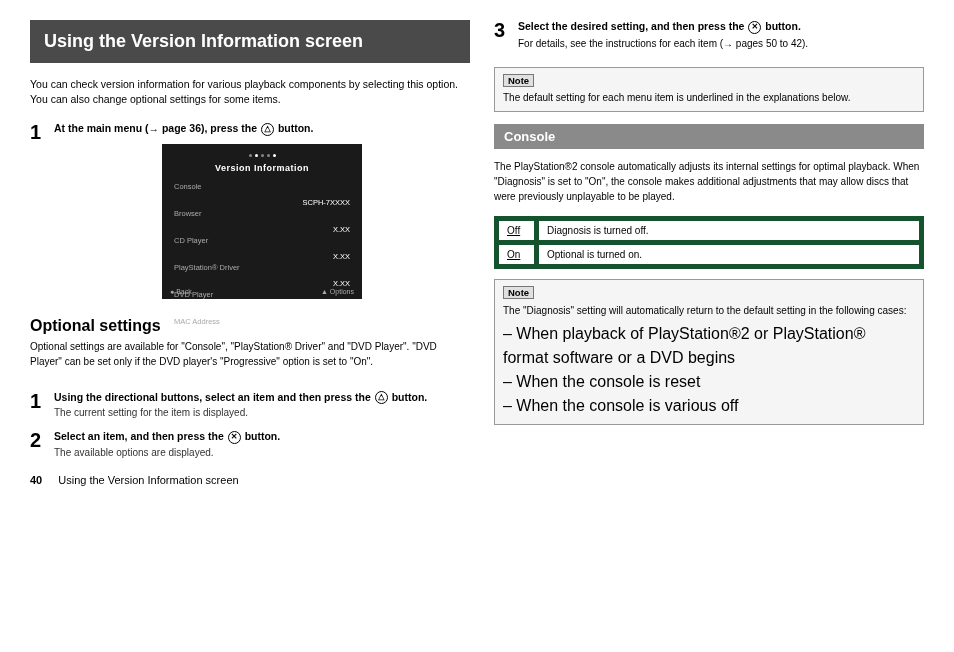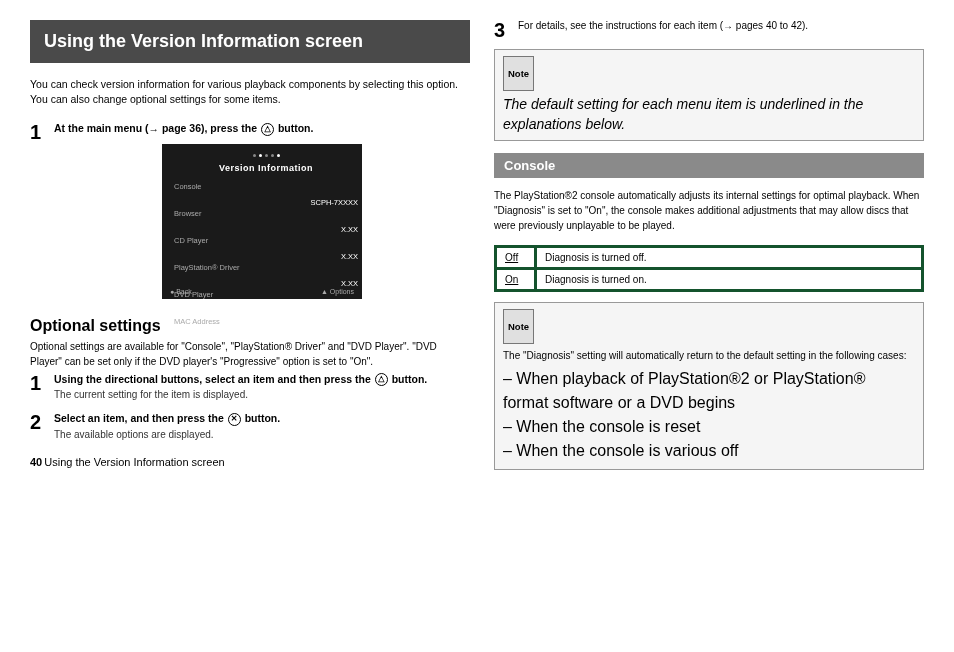--- a/index.html
+++ b/index.html
@@ -84,21 +84,21 @@
       height: 155px;
       display: flex;
       align-items: center;
       justify-content: center;
       position: relative;
     }
     .screenshot-inner {
       width: 100%;
       height: 100%;
       position: relative;
-      padding: 10px 0 20px 8px;
+      padding: 10px 8px 20px 8px;
     }
     .screenshot-title {
       text-align: center;
       color: #fff;
       font-size: 9px;
       font-weight: bold;
       margin-bottom: 8px;
       letter-spacing: 0.5px;
     }
     .screenshot-table {
@@ -142,21 +142,21 @@
     }
     .dot.bright { background: #fff; }
     .section-heading {
       font-size: 16px;
       font-weight: bold;
       margin: 10px 0 4px 0;
     }
     .optional-text {
       font-size: 10px;
       line-height: 1.5;
-      margin-bottom: 4px;
+      margin-bottom: 22px;
     }
     .page-num {
       font-weight: bold;
     }
     
     .right-col {
       flex: 1;
     }
     .step3-heading {
       font-size: 10.5px;
@@ -171,28 +171,27 @@
       border: 1px solid #999;
       padding: 6px 8px;
       margin-bottom: 12px;
       background: #f5f5f5;
     }
     .note-label {
       font-size: 9.5px;
       font-weight: bold;
       border: 1px solid #777;
       display: inline-block;
-      padding: 11px 4px;
+      padding: 0 4px;
       margin-bottom: 4px;
       background: #e0e0e0;
     }
     .note-text {
-      font-size: 14px;
+      font-size: 10px;
       line-height: 1.4;
-      font-style: italic;
     }
     .console-title-bar {
       background: #8a8a8a;
       color: #fff;
       font-size: 13px;
       font-weight: bold;
       padding: 5px 10px;
       margin-bottom: 10px;
     }
     .console-intro {
@@ -205,21 +204,21 @@
       font-weight: bold;
       margin-bottom: 6px;
     }
     .diag-table {
       width: 100%;
       border-collapse: collapse;
       margin-bottom: 10px;
       font-size: 10px;
     }
     .diag-table td {
-      border: 3px solid #14532d;
+      border: 5px solid #14532d;
       padding: 4px 8px;
       vertical-align: top;
     }
     .diag-table td:first-child {
       width: 40px;
       font-weight: normal;
       text-decoration: underline;
     }
     .note2-box {
       border: 1px solid #999;
@@ -238,21 +237,21 @@
       content: "– ";
     }
     .note2-list li {
       font-size: 16px;
       line-height: 1.5;
     }
     .left-bottom {
       margin-top: 12px;
       display: flex;
       align-items: center;
-      gap: 2px;
+      gap: 16px;
     }
   </style>
 </head>
 <body>
 
 <div class="page">
 
   <div class="left-col">
     <div class="title-box">
       <h1>Using the Version Information screen</h1>
@@ -339,41 +338,44 @@
       <span class="page-num">40</span>
       <span>Using the Version Information screen</span>
     </div>
   </div>
 
   <div class="right-col">
 
     <div class="step" style="margin-bottom:8px;">
       <div class="step-number">3</div>
       <div class="step-content">
-        <div class="step3-sub">For details, see the instructions for each item (→ pages 40 to 42).</div>
+        <div class="step3-heading">
+          <span>Select the desired setting, and then press the </span><span class="circle-btn">✕</span><span> button.</span>
+        </div>
+        <div class="step3-sub">For details, see the instructions for each item (→ pages 50 to 42).</div>
       </div>
     </div>
 
     <div class="note-box">
       <div class="note-label">Note</div>
       <div class="note-text">The default setting for each menu item is underlined in the explanations below.</div>
     </div>
 
     <div class="console-title-bar">Console</div>
     <p class="console-intro">The PlayStation®2 console automatically adjusts its internal settings for optimal playback. When "Diagnosis" is set to "On", the console makes additional adjustments that may allow discs that were previously unplayable to be played.</p>
 
     <table class="diag-table">
       <tbody>
         <tr>
           <td>Off</td>
           <td>Diagnosis is turned off.</td>
         </tr>
         <tr>
           <td>On</td>
-          <td>Diagnosis is turned on.</td>
+          <td>Optional is turned on.</td>
         </tr>
       </tbody>
     </table>
 
     <div class="note2-box">
       <div class="note-label">Note</div>
       <div class="note2-text">The "Diagnosis" setting will automatically return to the default setting in the following cases:</div>
       <ul class="note2-list">
         <li>When playback of PlayStation®2 or PlayStation® format software or a DVD begins</li>
         <li>When the console is reset</li>

